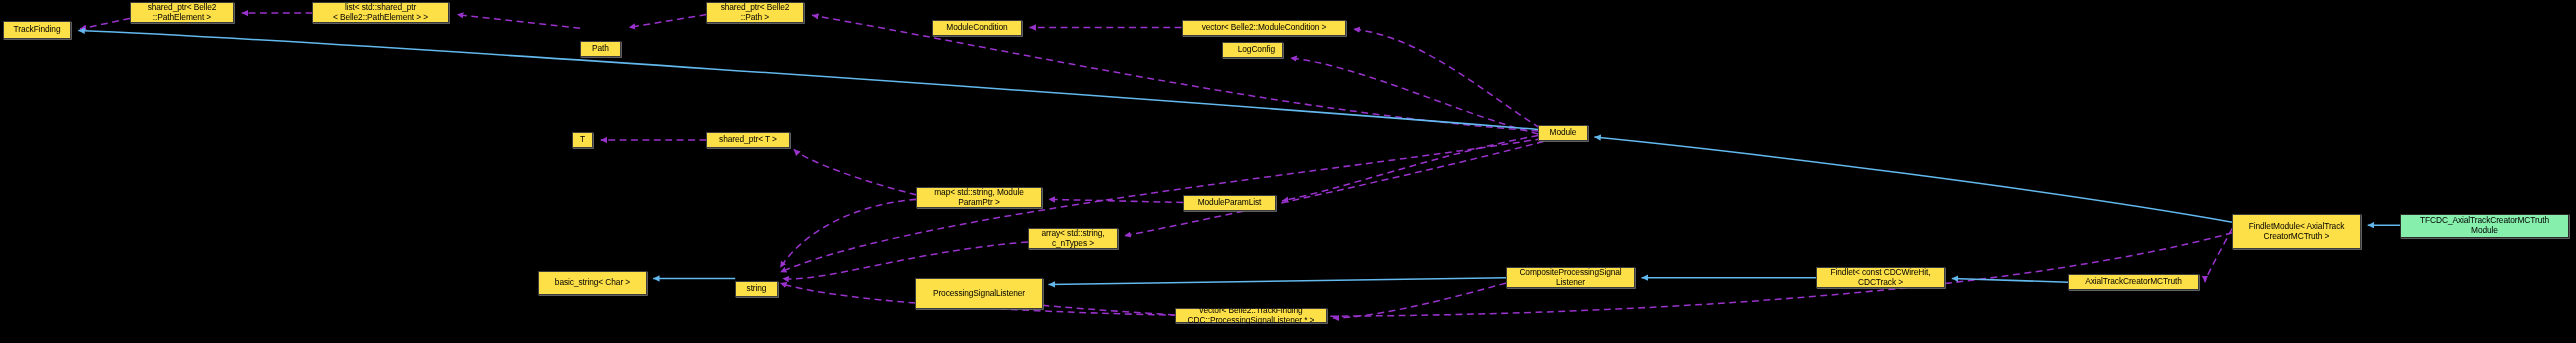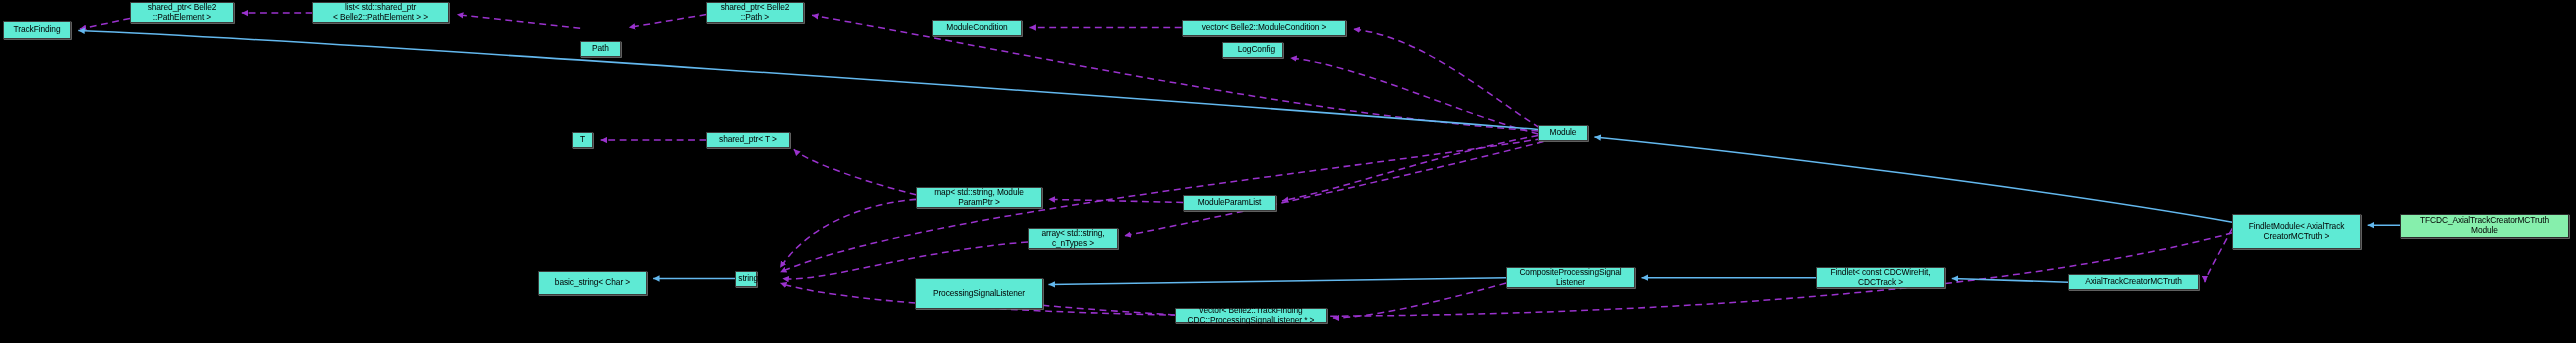--- a/index.html
+++ b/index.html
@@ -19,21 +19,21 @@
   #edge-layer {
     position: absolute;
     left: 0;
     top: 0;
     width: 2576px;
     height: 344px;
   }
   .node {
     position: absolute;
     box-sizing: border-box;
-    background: #5eead4;
+    background: #fde047;
     border: 0.8px solid #3b3b3b;
     box-shadow: 0.8px 0.8px 0 0 #777777;
     display: flex;
     align-items: center;
     justify-content: center;
     text-align: center;
     color: #000000;
     font-size: 8.4px;
     line-height: 9.5px;
     white-space: pre-line;
@@ -105,21 +105,21 @@
     <div class="node" style="left: 580px; top: 20.5px; width: 41px; height: 16px; margin-top: 20px;"><span class="node-label">Path</span></div>
     <div class="node" style="left: 706px; top: 2.3px; width: 98px; height: 21px;"><span class="node-label">shared_ptr&lt; Belle2
 ::Path &gt;</span></div>
     <div class="node" style="left: 932px; top: 20px; width: 90px; height: 16px;"><span class="node-label">ModuleCondition</span></div>
     <div class="node" style="left: 1182px; top: 20px; width: 164px; height: 16px;"><span class="node-label">vector&lt; Belle2::ModuleCondition &gt;</span></div>
     <div class="node" style="left: 1222px; top: 42px; width: 61px; height: 16px; padding-left: 10px;"><span class="node-label">LogConfig</span></div>
     <div class="node" style="left: 572px; top: 132px; width: 21px; height: 16px;"><span class="node-label">T</span></div>
     <div class="node" style="left: 706px; top: 132px; width: 84px; height: 16px;"><span class="node-label">shared_ptr&lt; T &gt;</span></div>
     <div class="node" style="left: 1538px; top: 125px; width: 50px; height: 16px;"><span class="node-label">Module</span></div>
     <div class="node" style="left: 538px; top: 271px; width: 109px; height: 24px;"><span class="node-label">basic_string&lt; Char &gt;</span></div>
-    <div class="node" style="left: 735px; top: 271px; width: 22px; height: 16px; justify-content: flex-end;"><span class="node-label">string</span></div>
+    <div class="node" style="left: 735px; top: 281px; width: 43px; height: 16px; justify-content: flex-end;"><span class="node-label">string</span></div>
     <div class="node" style="left: 916px; top: 187px; width: 126px; height: 21px;"><span class="node-label">map&lt; std::string, Module
 ParamPtr &gt;</span></div>
     <div class="node" style="left: 1183px; top: 195px; width: 93px; height: 16px;"><span class="node-label">ModuleParamList</span></div>
     <div class="node" style="left: 1028px; top: 228px; width: 90px; height: 21px;"><span class="node-label">array&lt; std::string,
 c_nTypes &gt;</span></div>
     <div class="node" style="left: 915px; top: 278px; width: 128px; height: 31px;"><span class="node-label">ProcessingSignalListener</span></div>
     <div class="node" style="left: 1175px; top: 308px; width: 152px; height: 15px;"><span class="node-label">vector&lt; Belle2::TrackFinding
 CDC::ProcessingSignalListener * &gt;</span></div>
     <div class="node" style="left: 1506px; top: 267px; width: 129px; height: 21px;"><span class="node-label">CompositeProcessingSignal
 Listener</span></div>

